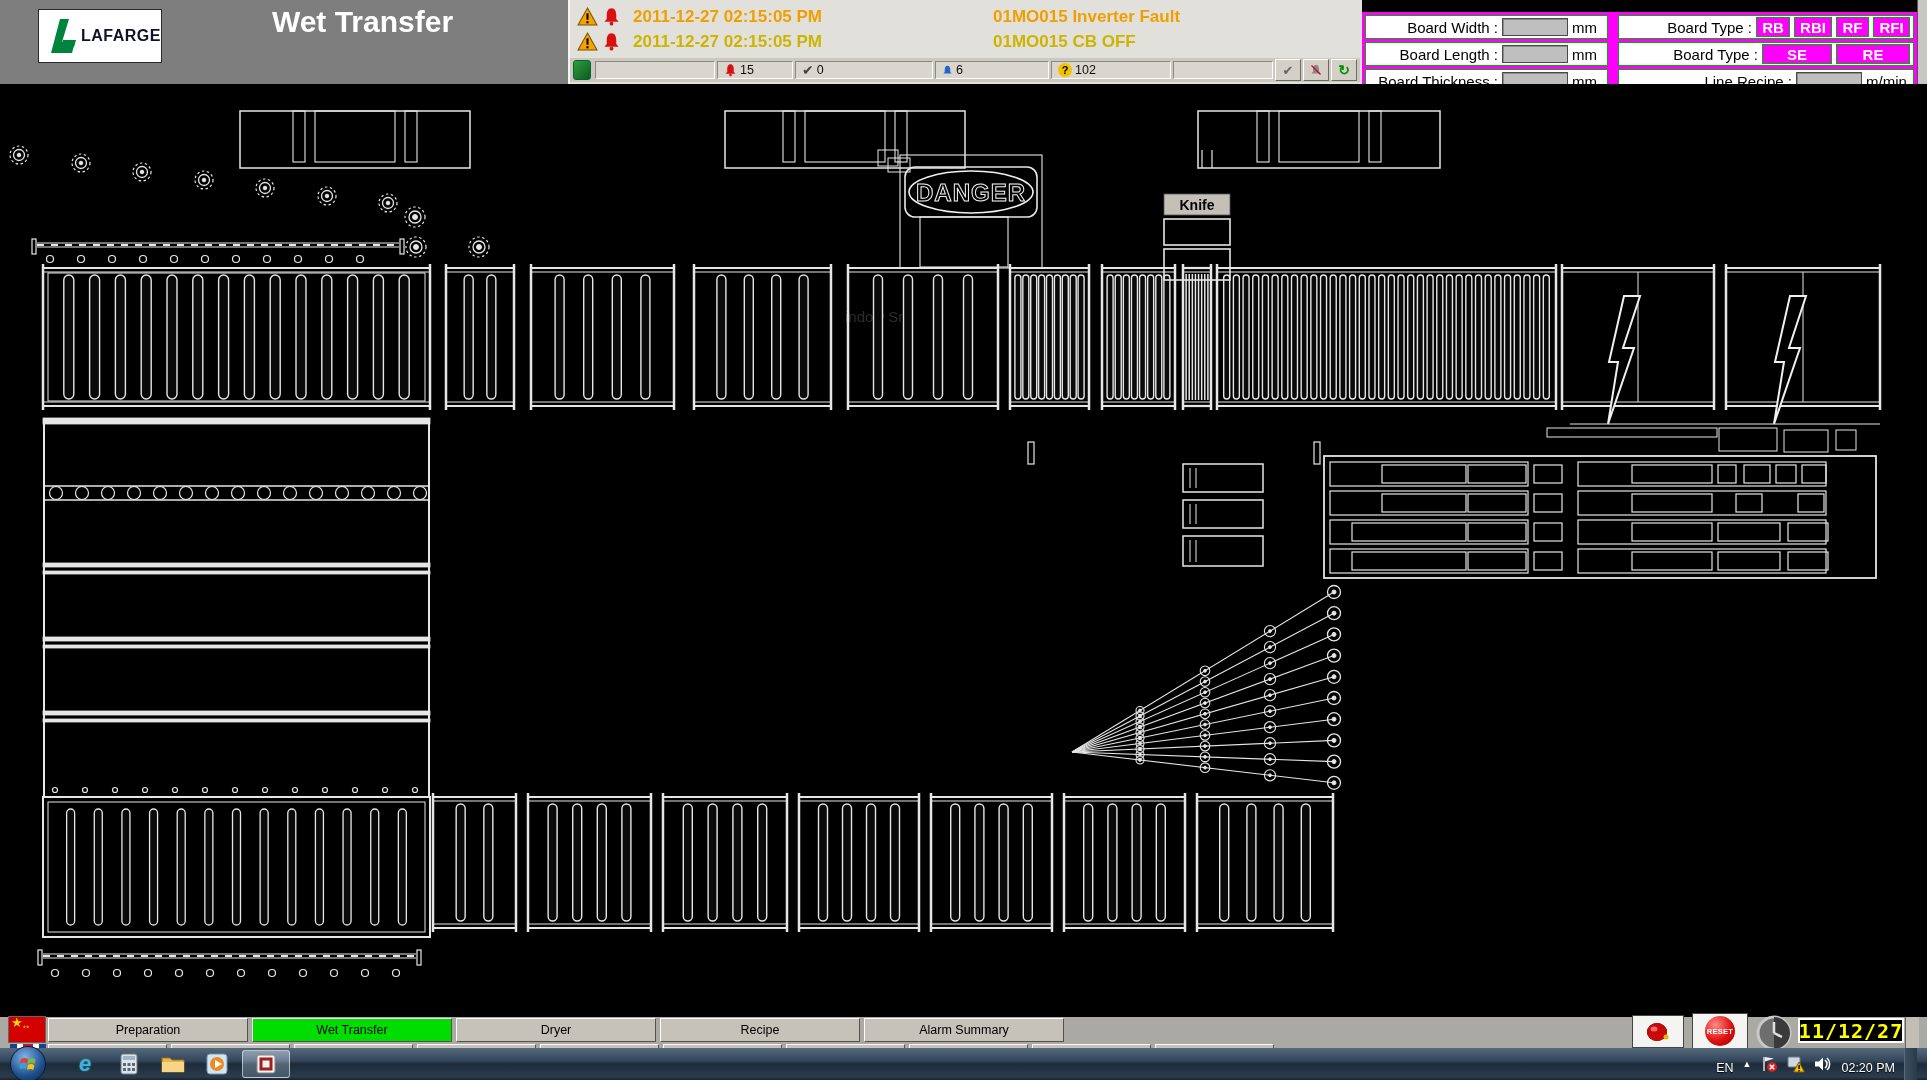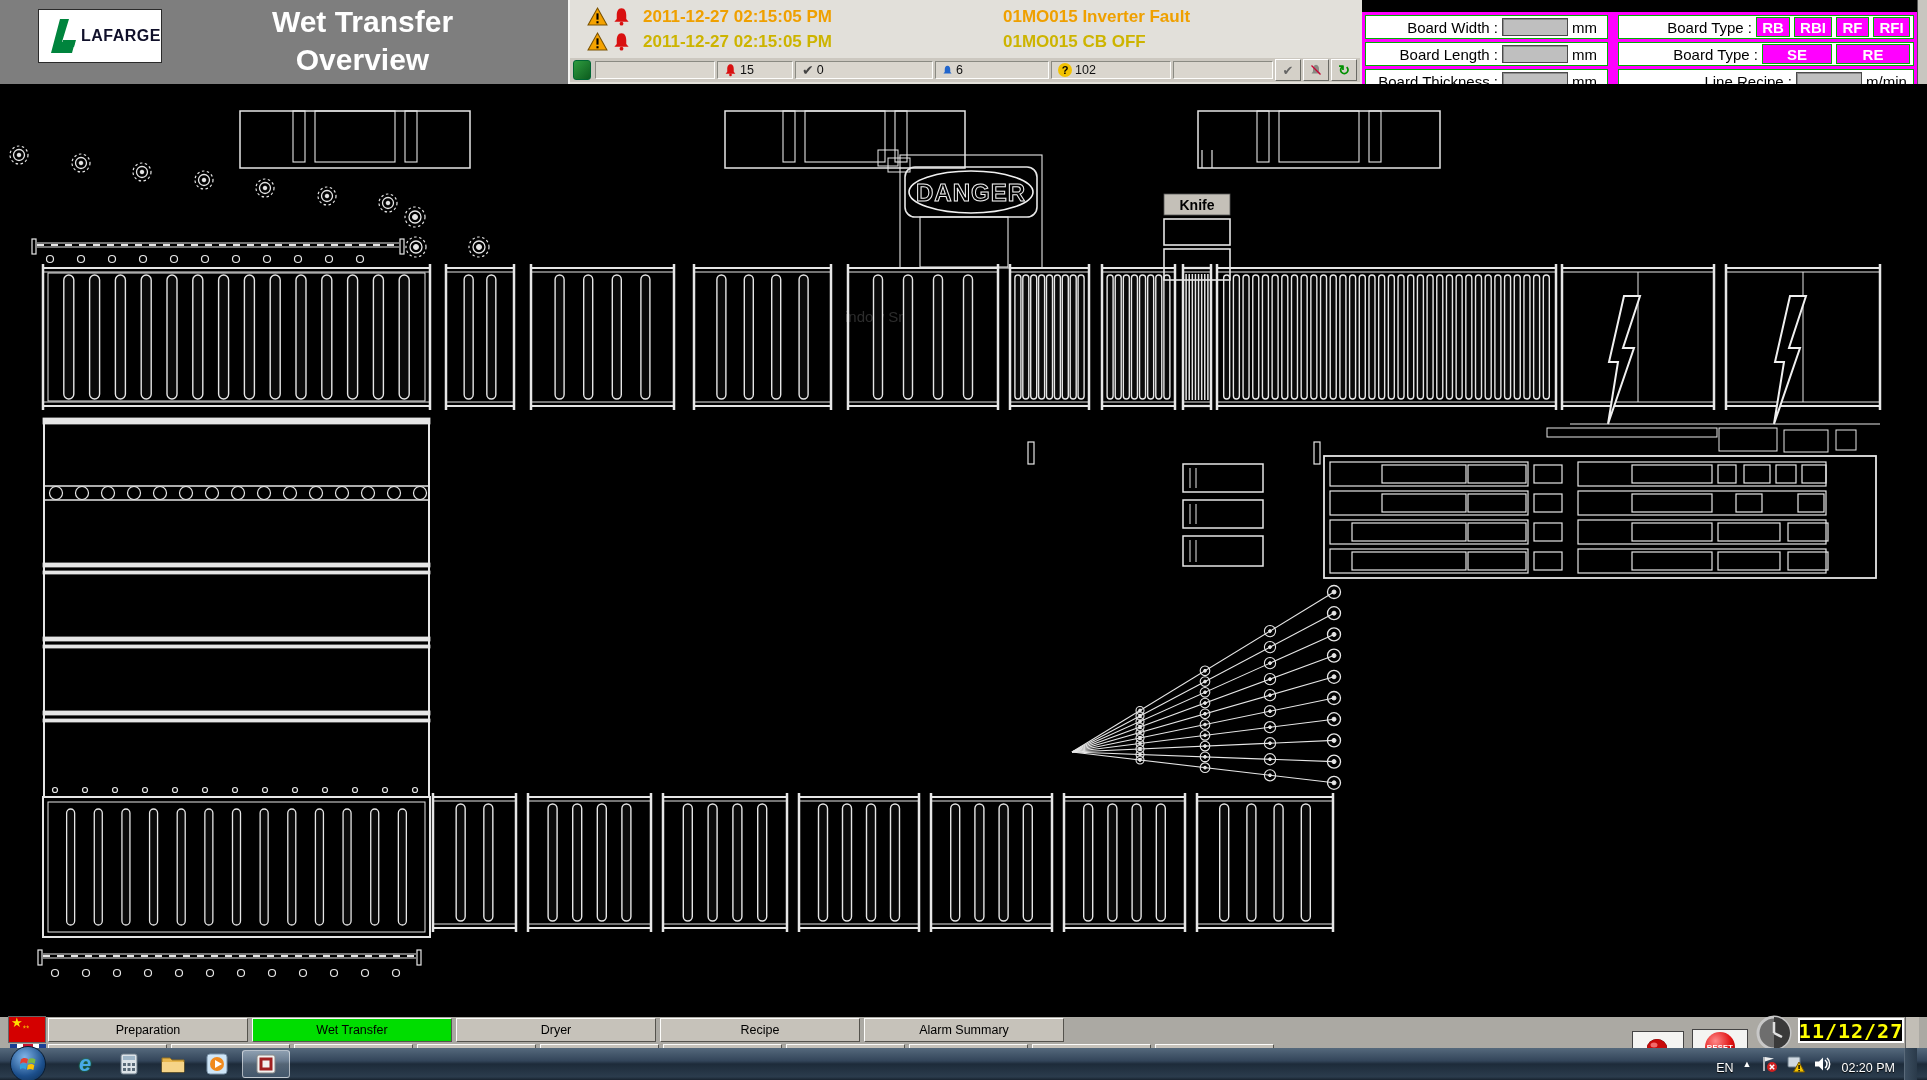--- a/index.html
+++ b/index.html
@@ -7,21 +7,21 @@
        font-family:"Liberation Sans",sans-serif;-webkit-user-select:none;user-select:none;}
   
   .header{position:absolute;left:0;top:0;width:1362px;height:84px;background:#7E7E7E;}
   .logo-box{position:absolute;left:38px;top:9px;width:124px;height:54px;background:#fff;
             border:1px solid #2a2a2a;display:flex;align-items:center;padding-left:6px;box-sizing:border-box;}
   .logo-text{font-weight:bold;font-size:16px;color:#10102a;letter-spacing:.5px;margin-left:2px;}
   .title{position:absolute;left:165px;top:3px;width:395px;text-align:center;color:#fff;
          font-size:30px;font-weight:bold;line-height:38px;}
   .alarm-panel{position:absolute;left:568px;top:0;width:794px;height:84px;background:#E2E0DA;
                border-left:2px solid #F4F4F2;box-sizing:border-box;}
-  .alarm-row{height:25px;display:flex;align-items:center;padding-left:17px;font-size:17px;font-weight:bold;}
+  .alarm-row{height:25px;display:flex;align-items:center;padding-left:7px;font-size:17px;font-weight:bold;}
   .al-time{margin-left:8px;width:295px;}
   .al-msg{margin-left:65px;}
   .a1{color:#EFA000;}
   .a2{color:#CDB400;}
   .alarm-row .ic{width:21px;height:19px;margin-right:3px;}
   .status-bar{position:absolute;left:570px;top:58px;width:790px;height:24px;background:#CCC8C0;
               display:flex;align-items:center;gap:2px;padding:2px 3px;box-sizing:border-box;}
   .seg{background:#DAD6CE;border:1px solid;border-color:#8a8a82 #fdfdfb #fdfdfb #8a8a82;
        height:18px;display:flex;align-items:center;font-size:12.5px;color:#111;padding:0 6px;gap:3px;box-sizing:border-box;}
   .seg.fieldA{width:120px;}
@@ -52,21 +52,21 @@
            color:#FFDE00;font-size:13px;line-height:10px;padding:1px 0 0 2px;box-sizing:border-box;}
   .cn-flag .small{font-size:6px;letter-spacing:0;}
   .uk-sliver{position:absolute;left:10px;top:27px;width:36px;height:5px;
              background:linear-gradient(90deg,#1c3f94 0 20%,#fff 20% 35%,#c8102e 35% 65%,#fff 65% 80%,#1c3f94 80% 100%);}
   .tabs{position:absolute;left:48px;top:1px;display:flex;gap:4px;}
   .tab{width:200px;height:24px;background:#C6C2BA;border:1px solid;border-color:#FCFCFA #55534d #55534d #FCFCFA;
        font-size:12.5px;color:#000;display:flex;align-items:center;justify-content:center;box-sizing:border-box;}
   .tab.active{background:#00DD00;}
   .sliver-row{position:absolute;left:48px;top:27px;display:flex;gap:4px;}
   .sliver{width:119px;height:9px;background:#C6C2BA;border:1px solid;border-color:#FCFCFA #55534d #55534d #FCFCFA;box-sizing:border-box;}
-  .bell-btn,.reset-btn{position:absolute;background:#F4F4F2;border:1px solid #444;display:flex;align-items:center;justify-content:center;box-sizing:border-box;margin-top:16px;}
+  .bell-btn,.reset-btn{position:absolute;background:#F4F4F2;border:1px solid #444;display:flex;align-items:center;justify-content:center;box-sizing:border-box;}
   .bell-btn{left:1632px;top:-2px;width:52px;height:33px;}
   .reset-btn{left:1692px;top:-4px;width:56px;height:36px;}
   .reset-circle{width:30px;height:30px;border-radius:50%;
       background:radial-gradient(circle at 35% 30%,#ff8a8a,#e01010 55%,#8e0000);
       color:#fff;font-size:7.5px;font-weight:bold;display:flex;align-items:center;justify-content:center;letter-spacing:.3px;}
   .clock-ic{position:absolute;left:1756px;top:-2px;width:36px;height:36px;}
   .date-box{position:absolute;left:1798px;top:1px;width:106px;height:25px;background:#000;border:2px solid #ffffff;
             color:#FFFF00;font-family:"DejaVu Sans Mono",monospace;font-weight:bold;font-size:20px;
             display:flex;align-items:center;justify-content:center;letter-spacing:1px;box-sizing:border-box;}
   .nav-edge{position:absolute;left:1905px;top:0;width:14px;height:31px;background:#C2BEB6;border-left:1px solid #666;box-sizing:border-box;}
@@ -92,21 +92,20 @@
 <div class="header">
   <div class="logo-box">
     <svg width="34" height="40" viewBox="0 0 34 40">
       <polygon points="6,37 15,3 24,3 17,26 30,26 27,37" fill="#00843D"></polygon>
       <polygon points="18,24 31,24 29,31 16,31" fill="#00843D"></polygon>
     </svg>
     <span class="logo-text">LAFARGE</span>
   </div>
   <div class="title">
     <div>Wet Transfer</div>
-    <div>Overview</div>
   </div>
 
   <div class="alarm-panel">
     <div class="alarm-row a1" style="padding-top:4px;">
       <svg class="ic" viewBox="0 0 20 18">
         <polygon points="10,1 19,17 1,17" fill="#F5A300" stroke="#7a5200" stroke-width="1"></polygon>
         <rect x="9" y="6" width="2" height="6" fill="#000"></rect>
           <rect x="9" y="13.5" width="2" height="2" fill="#000"></rect>
       </svg>
       <svg class="ic" viewBox="0 0 16 16">

